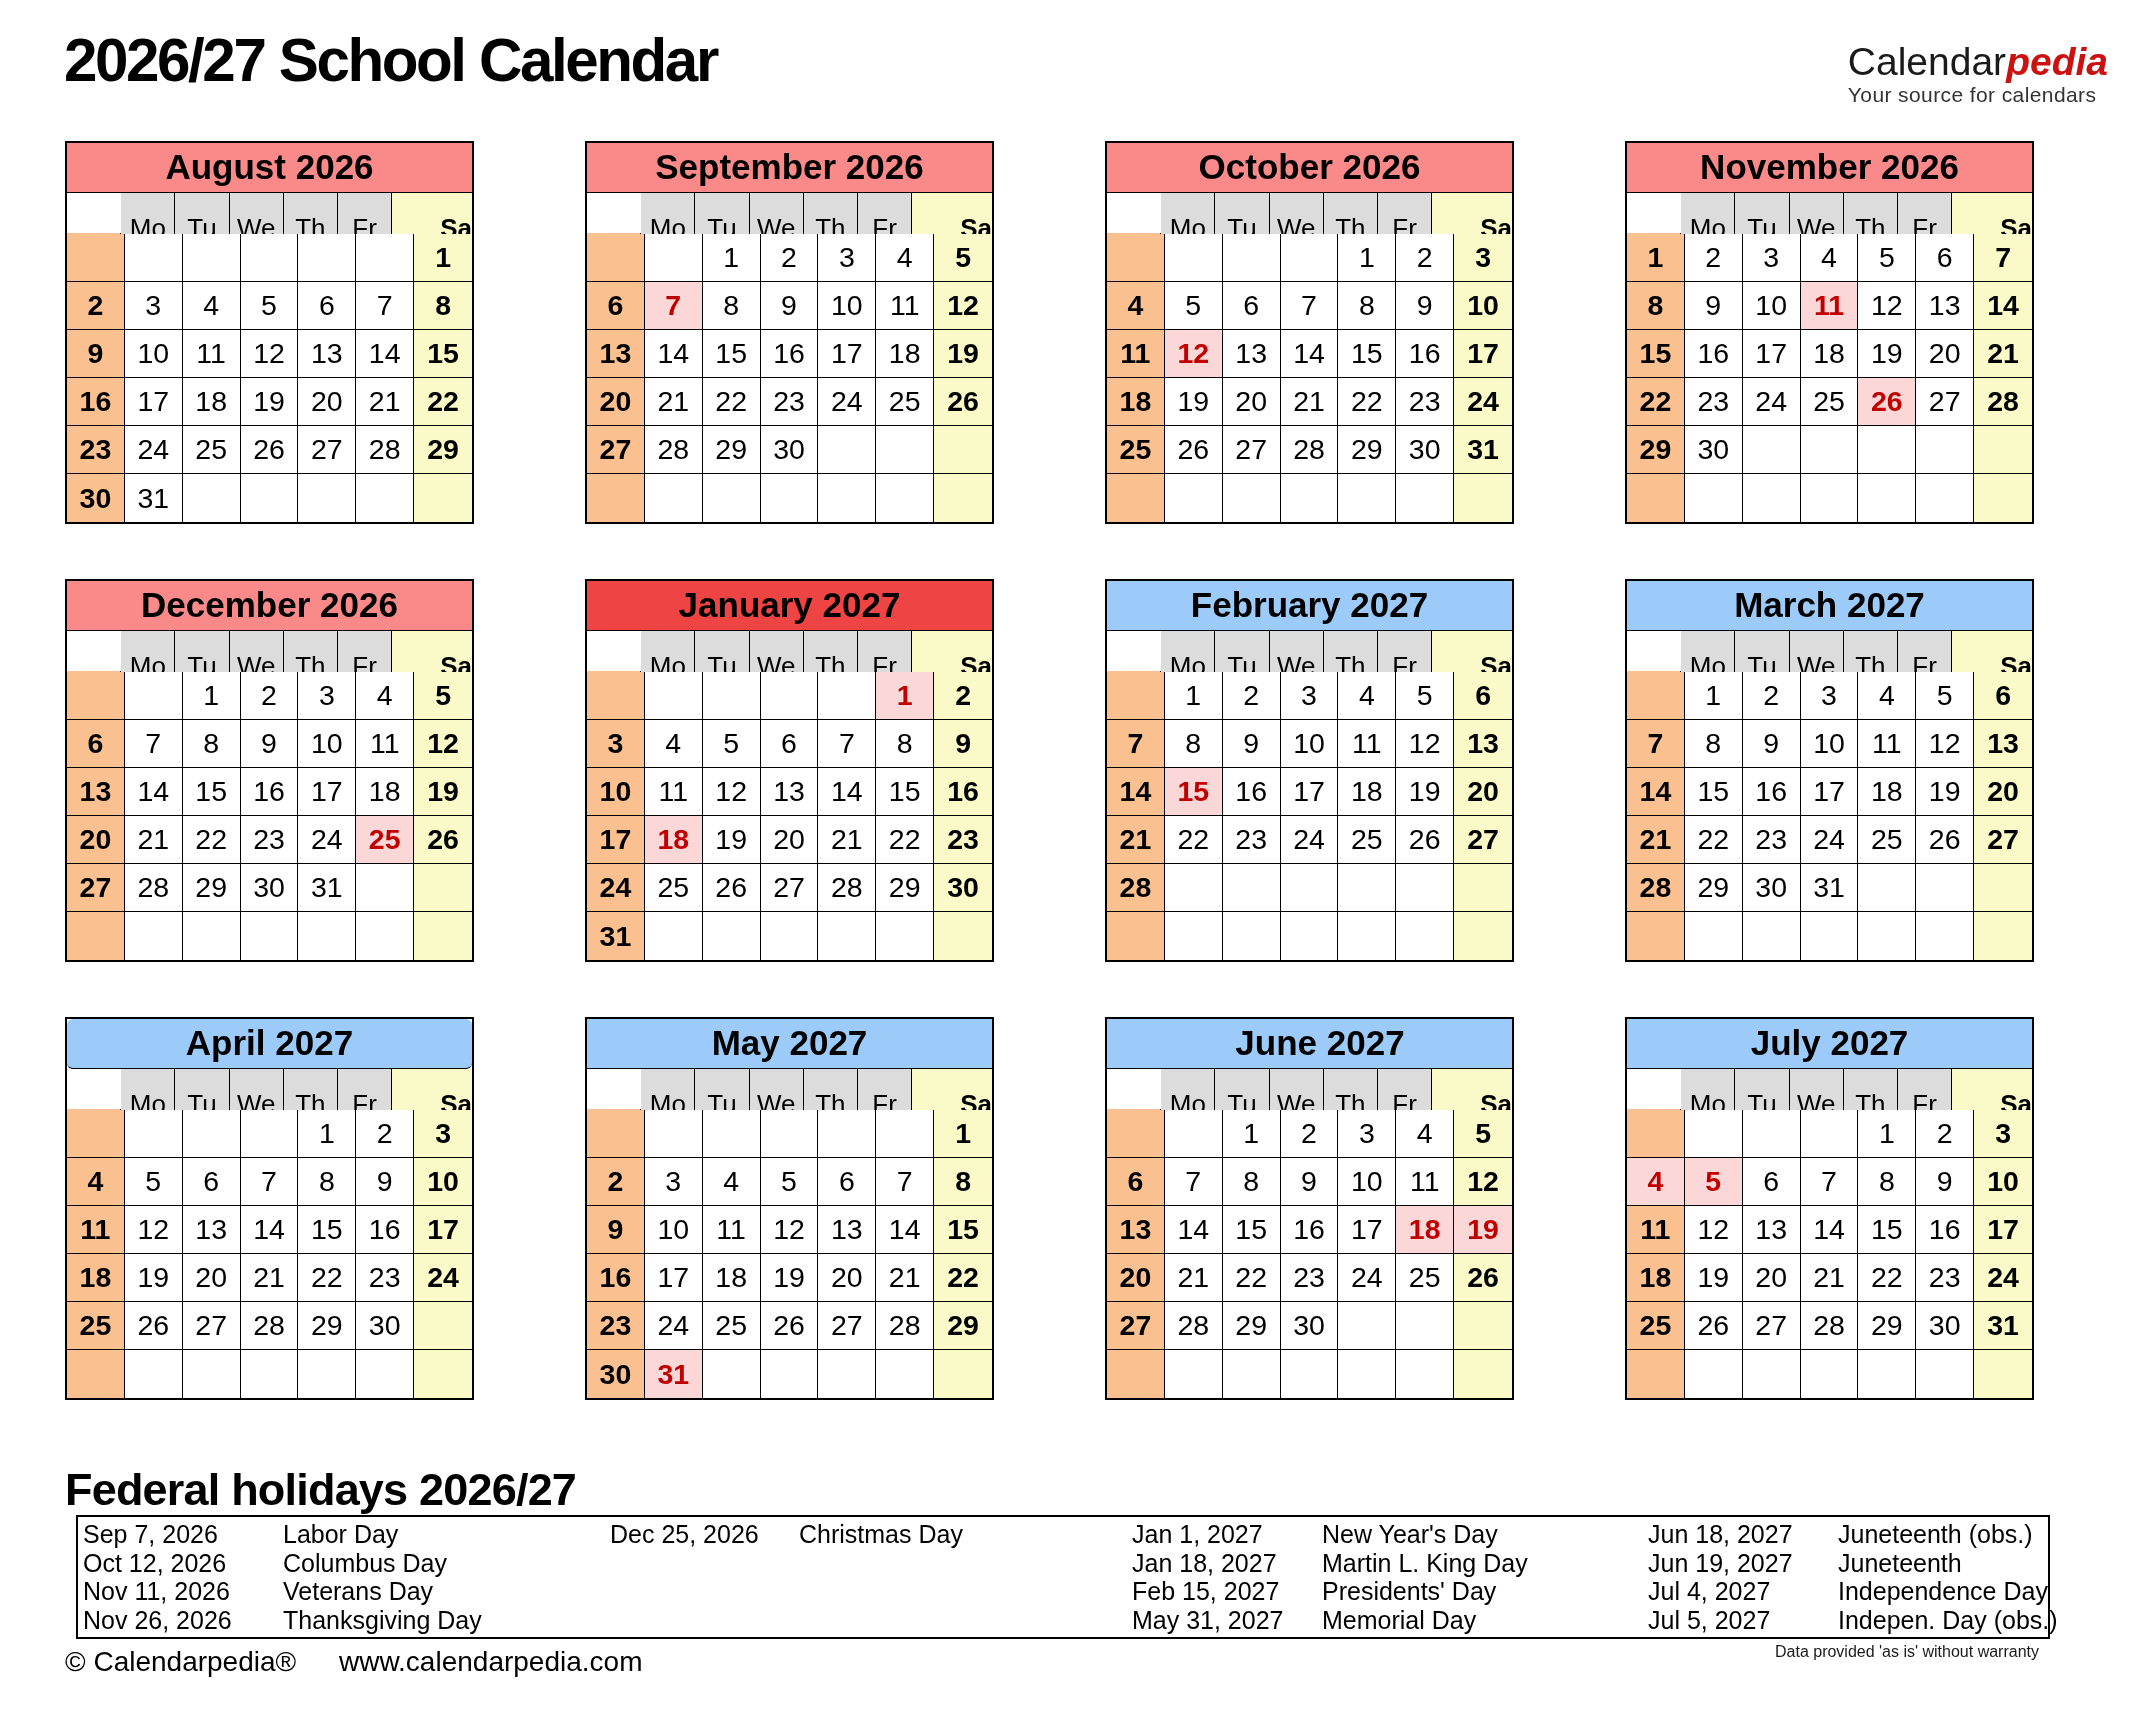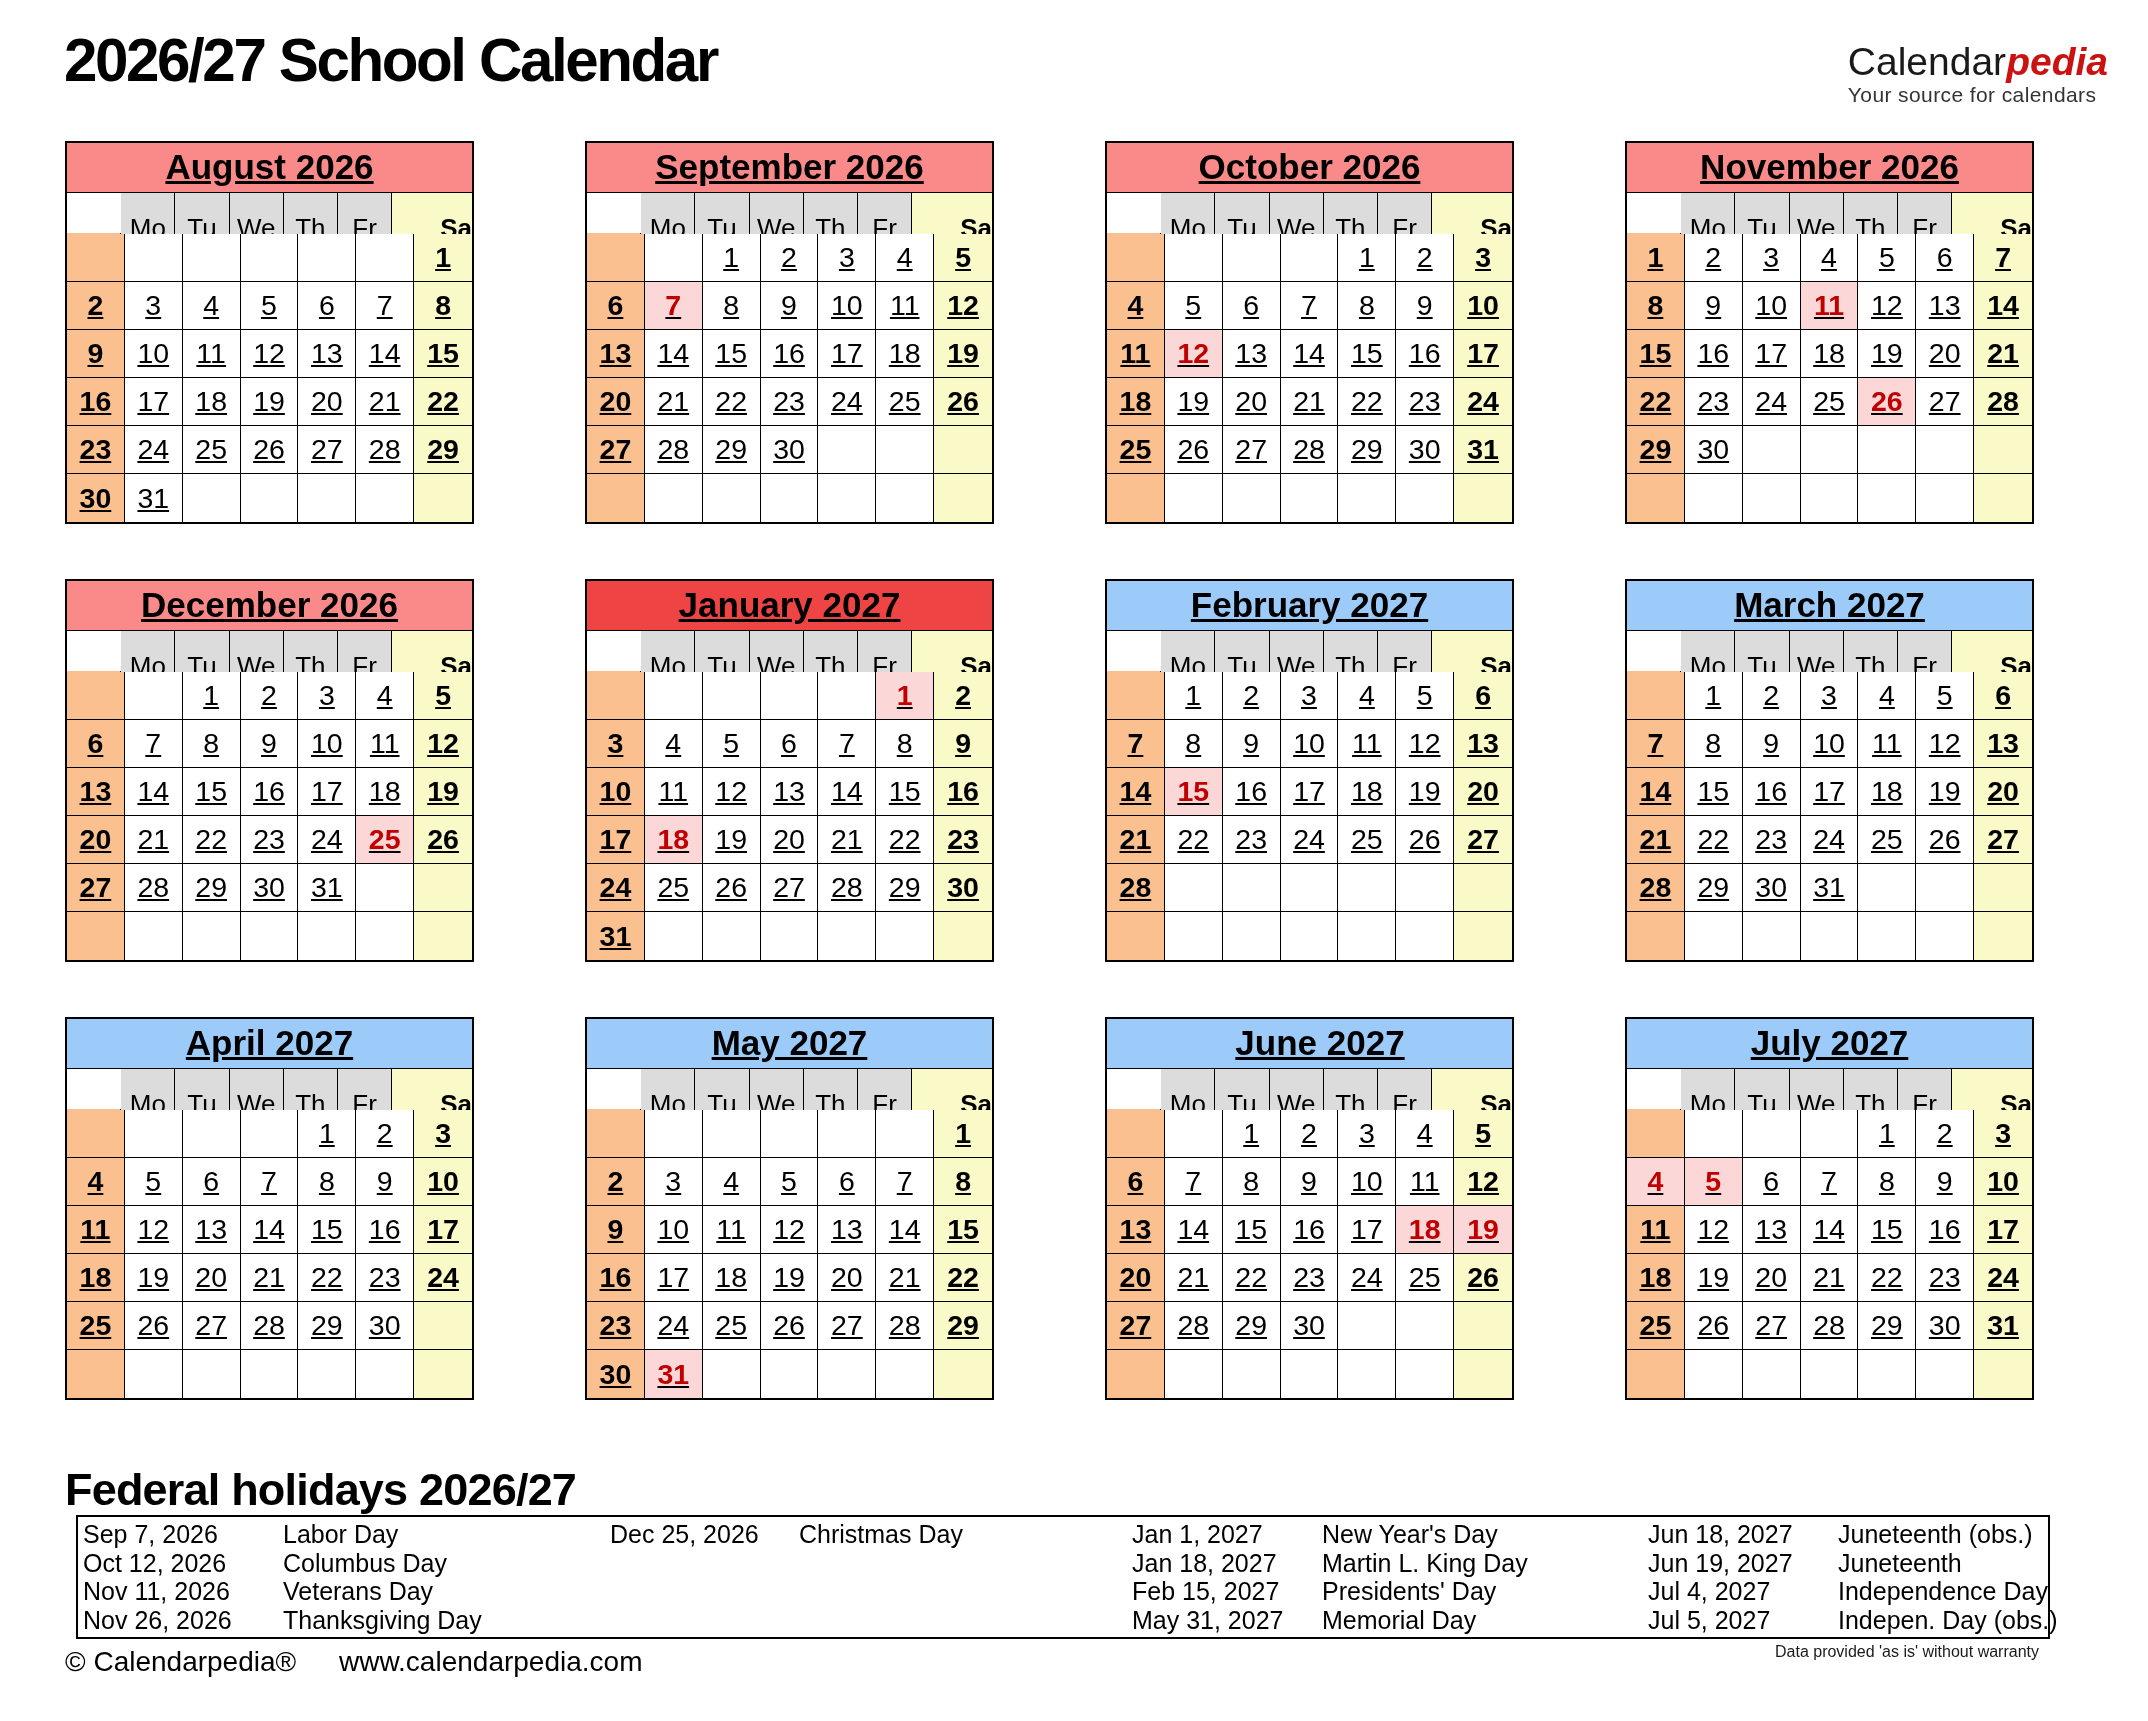--- a/index.html
+++ b/index.html
@@ -17,21 +17,21 @@
   .logo-brand .brand-black { color: #1a1a1a; }
   .logo-brand .brand-red { color: var(--logo-red); font-weight: bold; font-style: italic; }
   .logo-tagline { font-size: 21px; color: #333; margin-top: 1.7px; letter-spacing: 0.4px; white-space: nowrap; }
 
   
   .calendar-grid {
     position: absolute; left: 65px; top: 141px;
     display: grid; grid-template-columns: repeat(4, 409px);
     column-gap: 111px; row-gap: 55px;
   }
-  .cal { width: 409px; height: 383px; border: 2.5px solid #000; background: #fff; text-decoration: underline; }
+  .cal { width: 409px; height: 383px; border: 2.5px solid #000; background: #fff; }
   .cal-title {
     height: 50px; border-bottom: 1.7px solid #000;
     font-size: 35px; font-weight: bold; text-align: center; line-height: 47px;
   }
   .dh { display: grid; grid-template-columns: repeat(7, 1fr); height: 41px; }
   .dh-cell {
     border-right: 1.7px solid #000; border-bottom: 1.7px solid #000;
     font-size: 26px; display: flex; align-items: center; justify-content: center;
     background: #fff;
   }
@@ -533,21 +533,21 @@
         <div class="wk-cell col-su"></div>
         <div class="wk-cell"></div>
         <div class="wk-cell"></div>
         <div class="wk-cell"></div>
         <div class="wk-cell"></div>
         <div class="wk-cell"></div>
         <div class="wk-cell col-sa"></div>
       </div>
     </div>
     <div class="cal">
-      <div class="cal-title" style="background: rgb(156, 203, 250);">April 2027</div>
+      <div class="cal-title" style="background: rgb(156, 203, 250); border-radius: 6px;">April 2027</div>
       <div class="dh">
         <div class="dh-cell dh-su">Su</div>
         <div class="dh-cell dh-wd">Mo</div>
         <div class="dh-cell dh-wd">Tu</div>
         <div class="dh-cell dh-wd">We</div>
         <div class="dh-cell dh-wd">Th</div>
         <div class="dh-cell dh-wd">Fr</div>
         <div class="dh-cell dh-sa">Sa</div>
       </div>
       <div class="wk">

